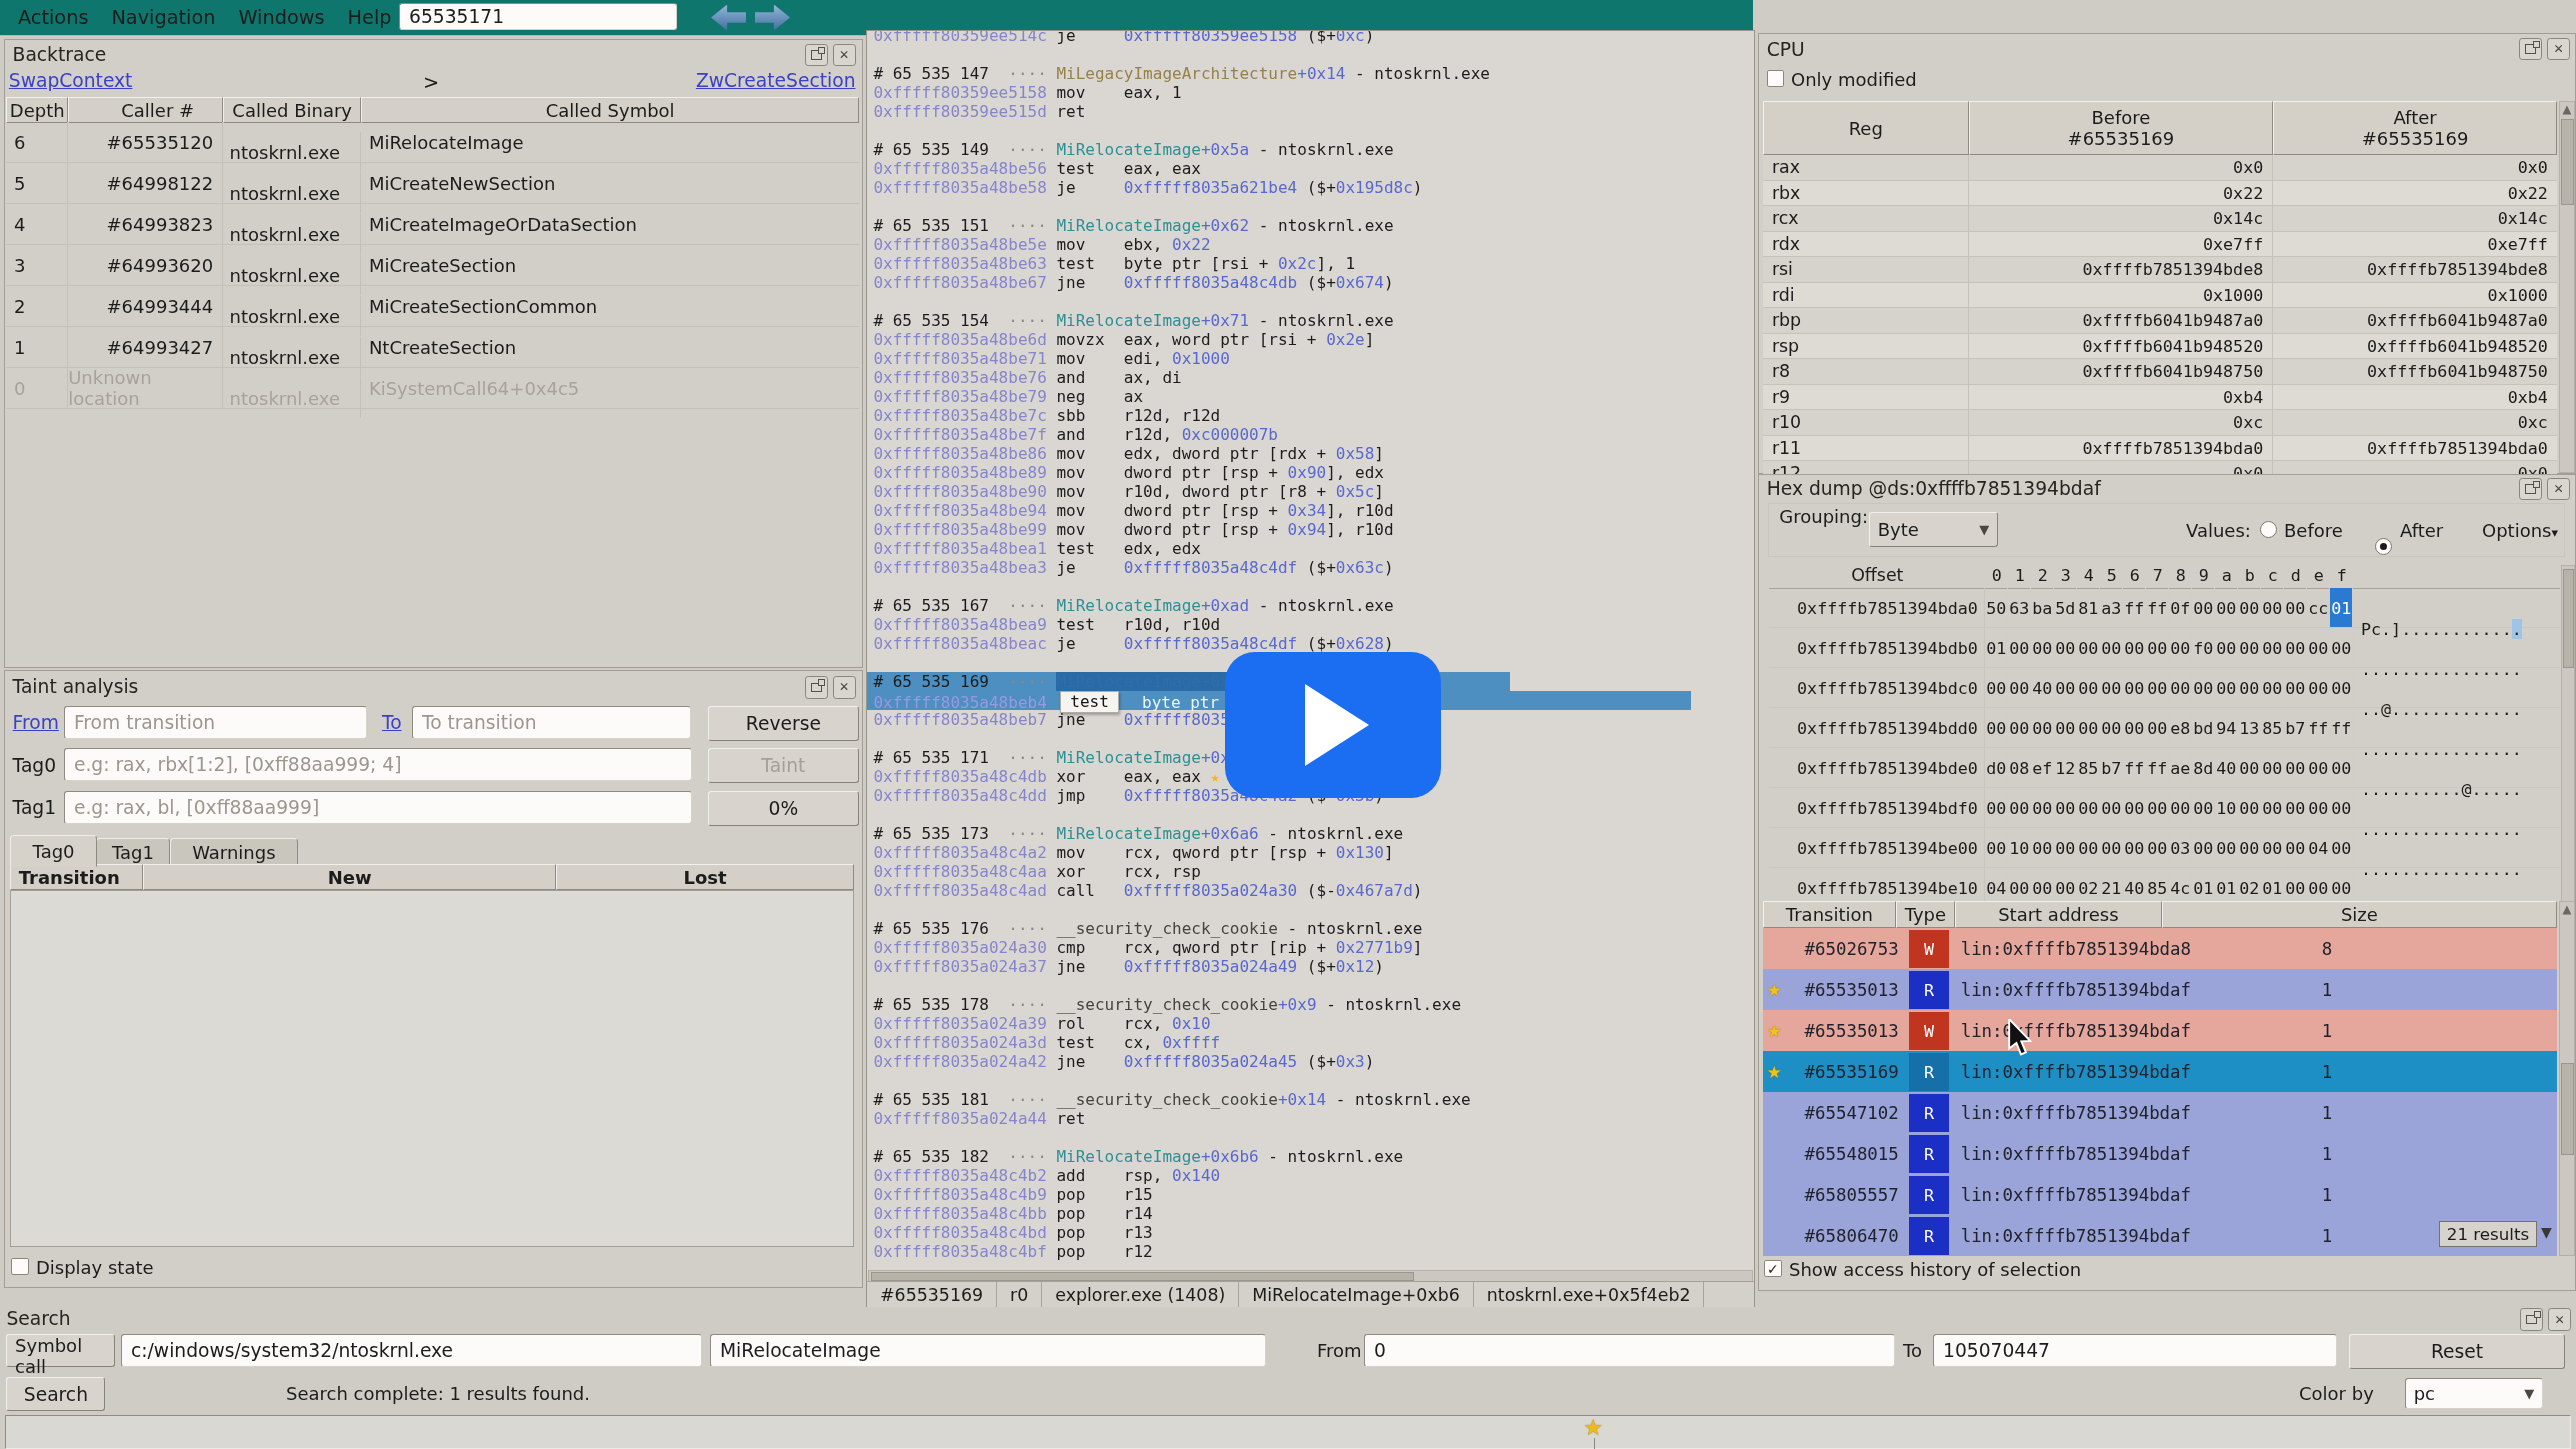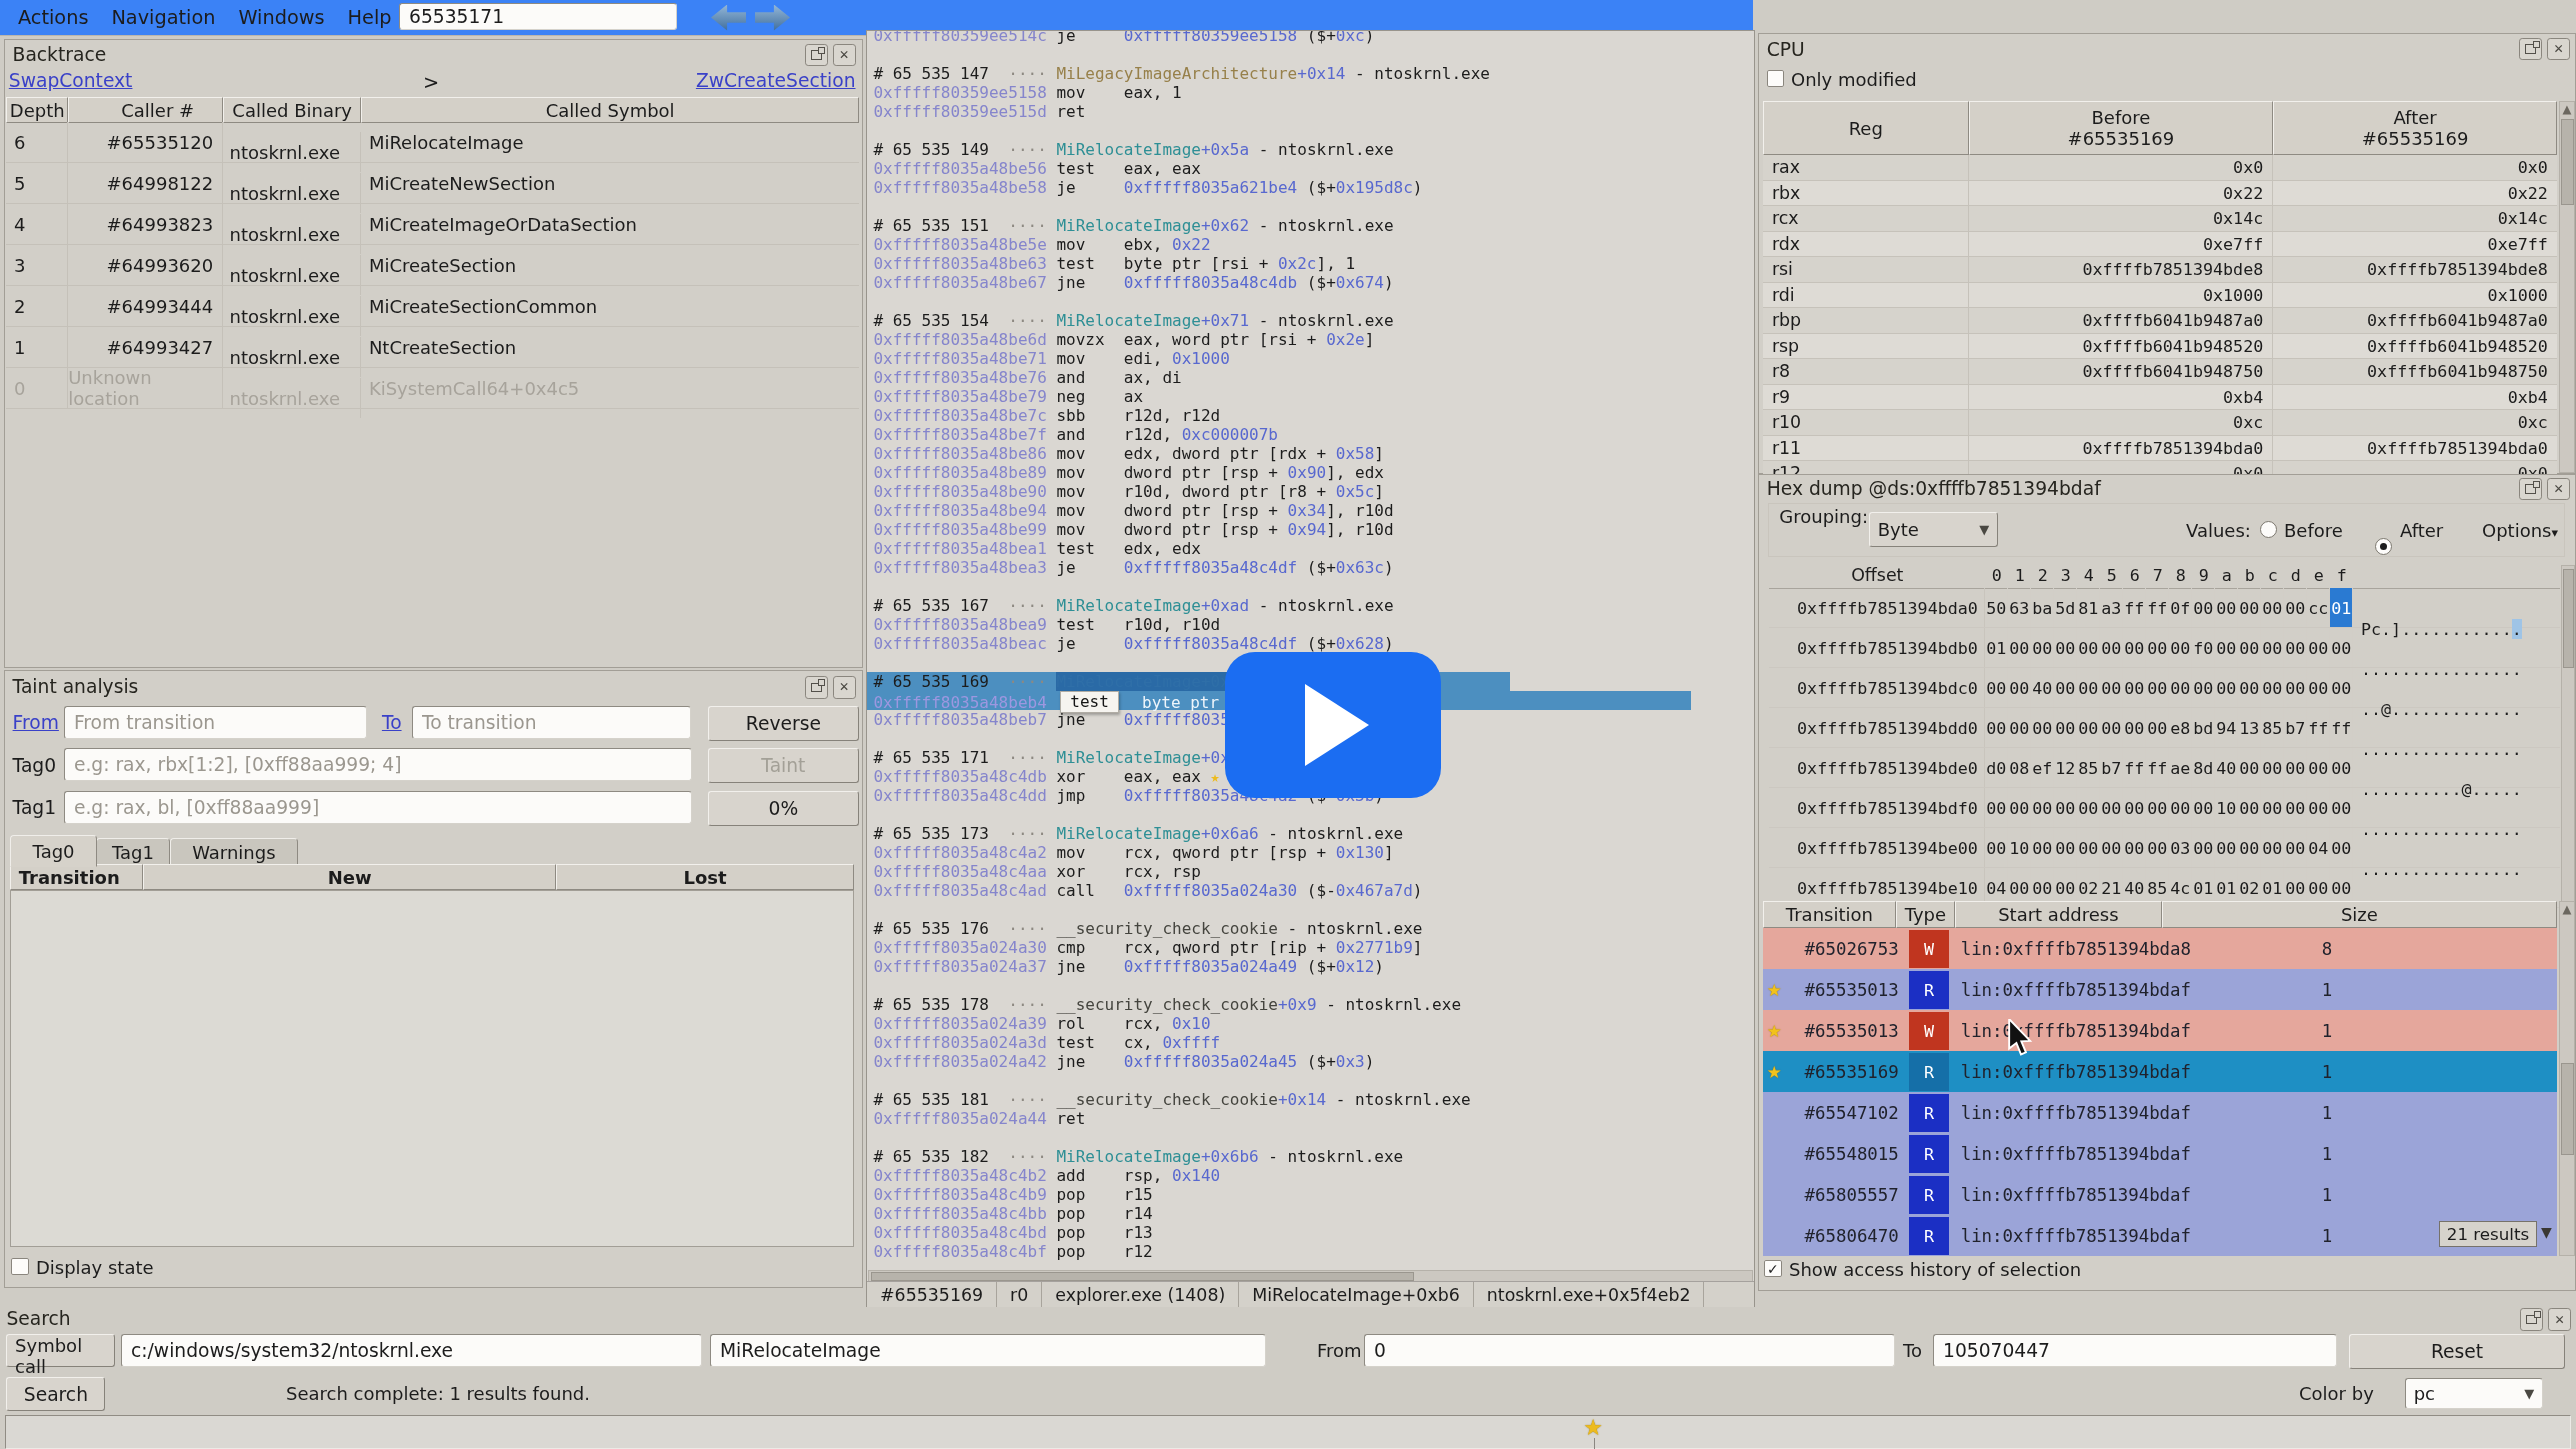--- a/index.html
+++ b/index.html
@@ -89,21 +89,21 @@
   .menu-item{font-size:19.3px;padding-right:23px;}
   .navarrow{position:absolute;width:35px;height:26px;background:linear-gradient(180deg,#93b6d6,#3f6e9e);}
   .a-l{clip-path:polygon(0 50%,46% 0,46% 30%,100% 30%,100% 70%,46% 70%,46% 100%);}
   .a-r{clip-path:polygon(100% 50%,54% 0,54% 30%,0 30%,0 70%,54% 70%,54% 100%);}
 </style>
 </head>
 <body>
 
 <div id="root">
 
-  <div class="abs" style="left:0;top:0;width:1753px;height:35px;background:#3b82f6;border-bottom:1.3px solid #bab6ae;">
+  <div class="abs" style="left:0;top:0;width:1753px;height:35px;background:#0f766e;border-bottom:1.3px solid #bab6ae;">
     <div style="display:flex;height:100%;align-items:center;padding-left:18px;">
 
     <div class="menu-item">Actions</div>
         <div class="menu-item">Navigation</div>
         <div class="menu-item">Windows</div>
         <div class="menu-item">Help</div>
       </div>
     <input class="input abs" style="left: 399px; top: 3.2px; width: 278px; height: 27px;" value="65535171">
     <div class="navarrow a-l abs" style="left:711px;top:4.5px;"></div>
     <div class="navarrow a-r abs" style="left:755px;top:4.5px;"></div>

